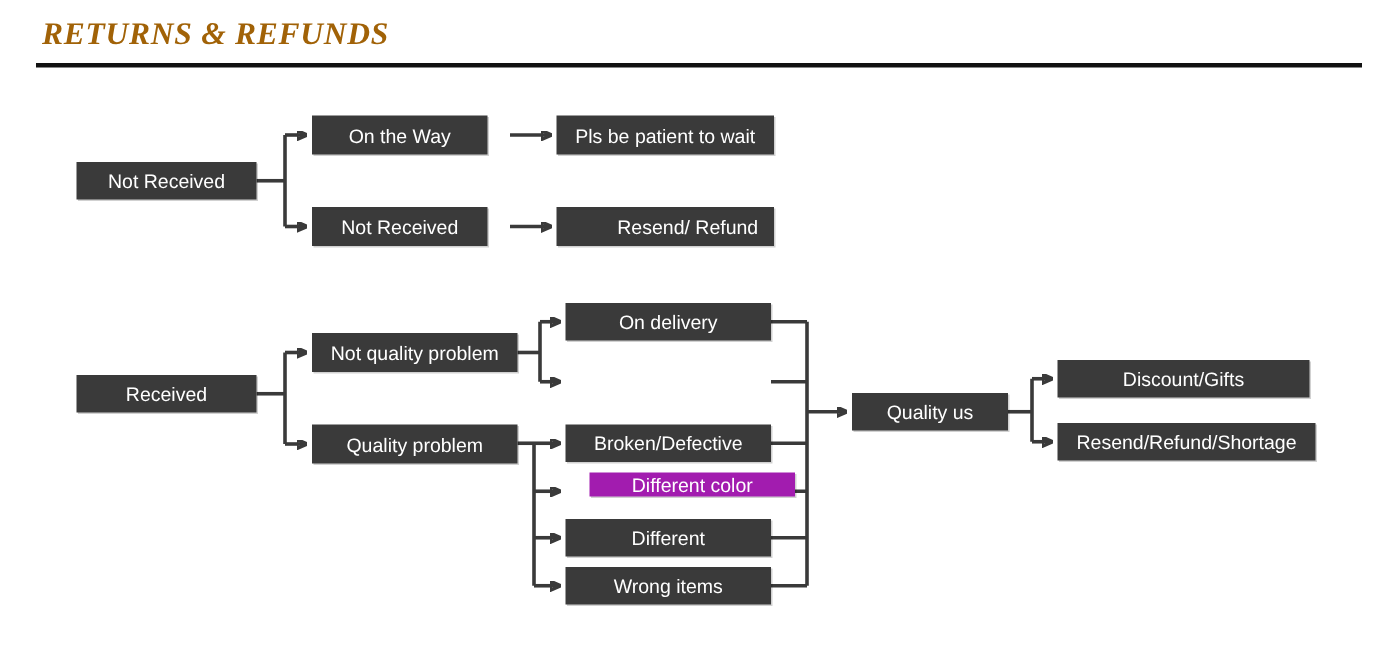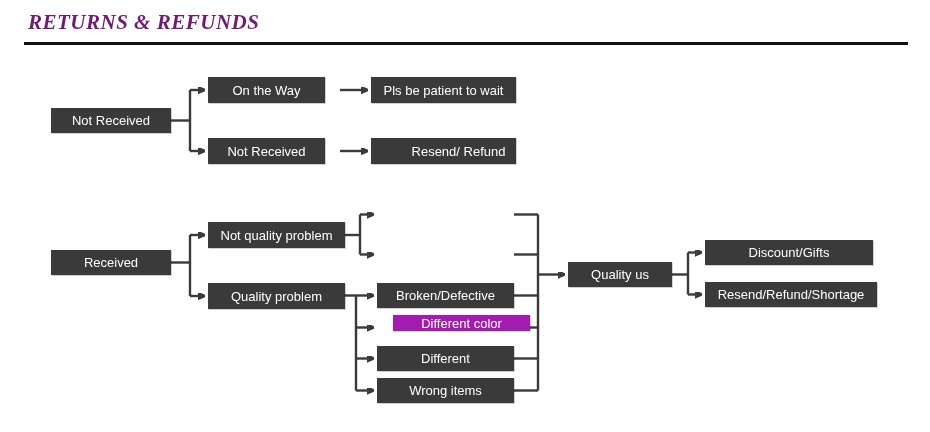--- a/index.html
+++ b/index.html
@@ -20,21 +20,21 @@
   
   #header-title {
     position: absolute;
     left: 28px;
     top: 10px;
     font-family: "Liberation Serif", serif;
     font-style: italic;
     font-weight: bold;
     font-size: 21px;
     letter-spacing: 0.5px;
-    color: #701a75;
+    color: #a16207;
     white-space: nowrap;
   }
   #header-rule {
     position: absolute;
     left: 24px;
     top: 42px;
     width: 884px;
     height: 3px;
     background: #111111;
   }
@@ -148,20 +148,21 @@
     </svg>
 
     <div class="node" style="left: 51px; top: 108px; width: 120px; height: 25px; background: rgb(58, 58, 58); color: rgb(255, 255, 255);">Not Received</div>
     <div class="node" style="left: 208px; top: 77px; width: 117px; height: 26px; background: rgb(58, 58, 58); color: rgb(255, 255, 255);">On the Way</div>
     <div class="node" style="left: 208px; top: 138px; width: 117px; height: 26px; background: rgb(58, 58, 58); color: rgb(255, 255, 255);">Not Received</div>
     <div class="node" style="left: 371px; top: 77px; width: 145px; height: 26px; background: rgb(58, 58, 58); color: rgb(255, 255, 255);">Pls be patient to wait</div>
     <div class="node" style="left: 371px; top: 138px; width: 145px; height: 26px; background: rgb(58, 58, 58); color: rgb(255, 255, 255); padding-left: 36px;">Resend/ Refund</div>
     <div class="node" style="left: 51px; top: 250px; width: 120px; height: 25px; background: rgb(58, 58, 58); color: rgb(255, 255, 255);">Received</div>
     <div class="node" style="left: 208px; top: 222px; width: 137px; height: 26px; background: rgb(58, 58, 58); color: rgb(255, 255, 255);">Not quality problem</div>
     <div class="node" style="left: 208px; top: 283px; width: 137px; height: 26px; background: rgb(58, 58, 58); color: rgb(255, 255, 255);">Quality problem</div>
+    <div class="node" style="left: 377px; top: 202px; width: 137px; height: 25px; background: rgb(58, 58, 58); color: rgb(255, 255, 255);">On delivery</div>
     <div class="node" style="left: 377px; top: 283px; width: 137px; height: 25px; background: rgb(58, 58, 58); color: rgb(255, 255, 255);">Broken/Defective</div>
     <div class="node" style="left: 377px; top: 315px; width: 137px; height: 16px; background: #a21caf; color: rgb(255, 255, 255); margin-left: 16px;">Different color</div>
     <div class="node" style="left: 377px; top: 346px; width: 137px; height: 25px; background: rgb(58, 58, 58); color: rgb(255, 255, 255);">Different</div>
     <div class="node" style="left: 377px; top: 378px; width: 137px; height: 25px; background: rgb(58, 58, 58); color: rgb(255, 255, 255);">Wrong items</div>
     <div class="node" style="left: 568px; top: 262px; width: 104px; height: 25px; background: rgb(58, 58, 58); color: rgb(255, 255, 255);">Quality us</div>
     <div class="node" style="left: 705px; top: 240px; width: 168px; height: 25px; background: rgb(58, 58, 58); color: rgb(255, 255, 255);">Discount/Gifts</div>
     <div class="node" style="left: 705px; top: 282px; width: 172px; height: 25px; background: rgb(58, 58, 58); color: rgb(255, 255, 255);">Resend/Refund/Shortage</div>
 
   </div>
 </div>

